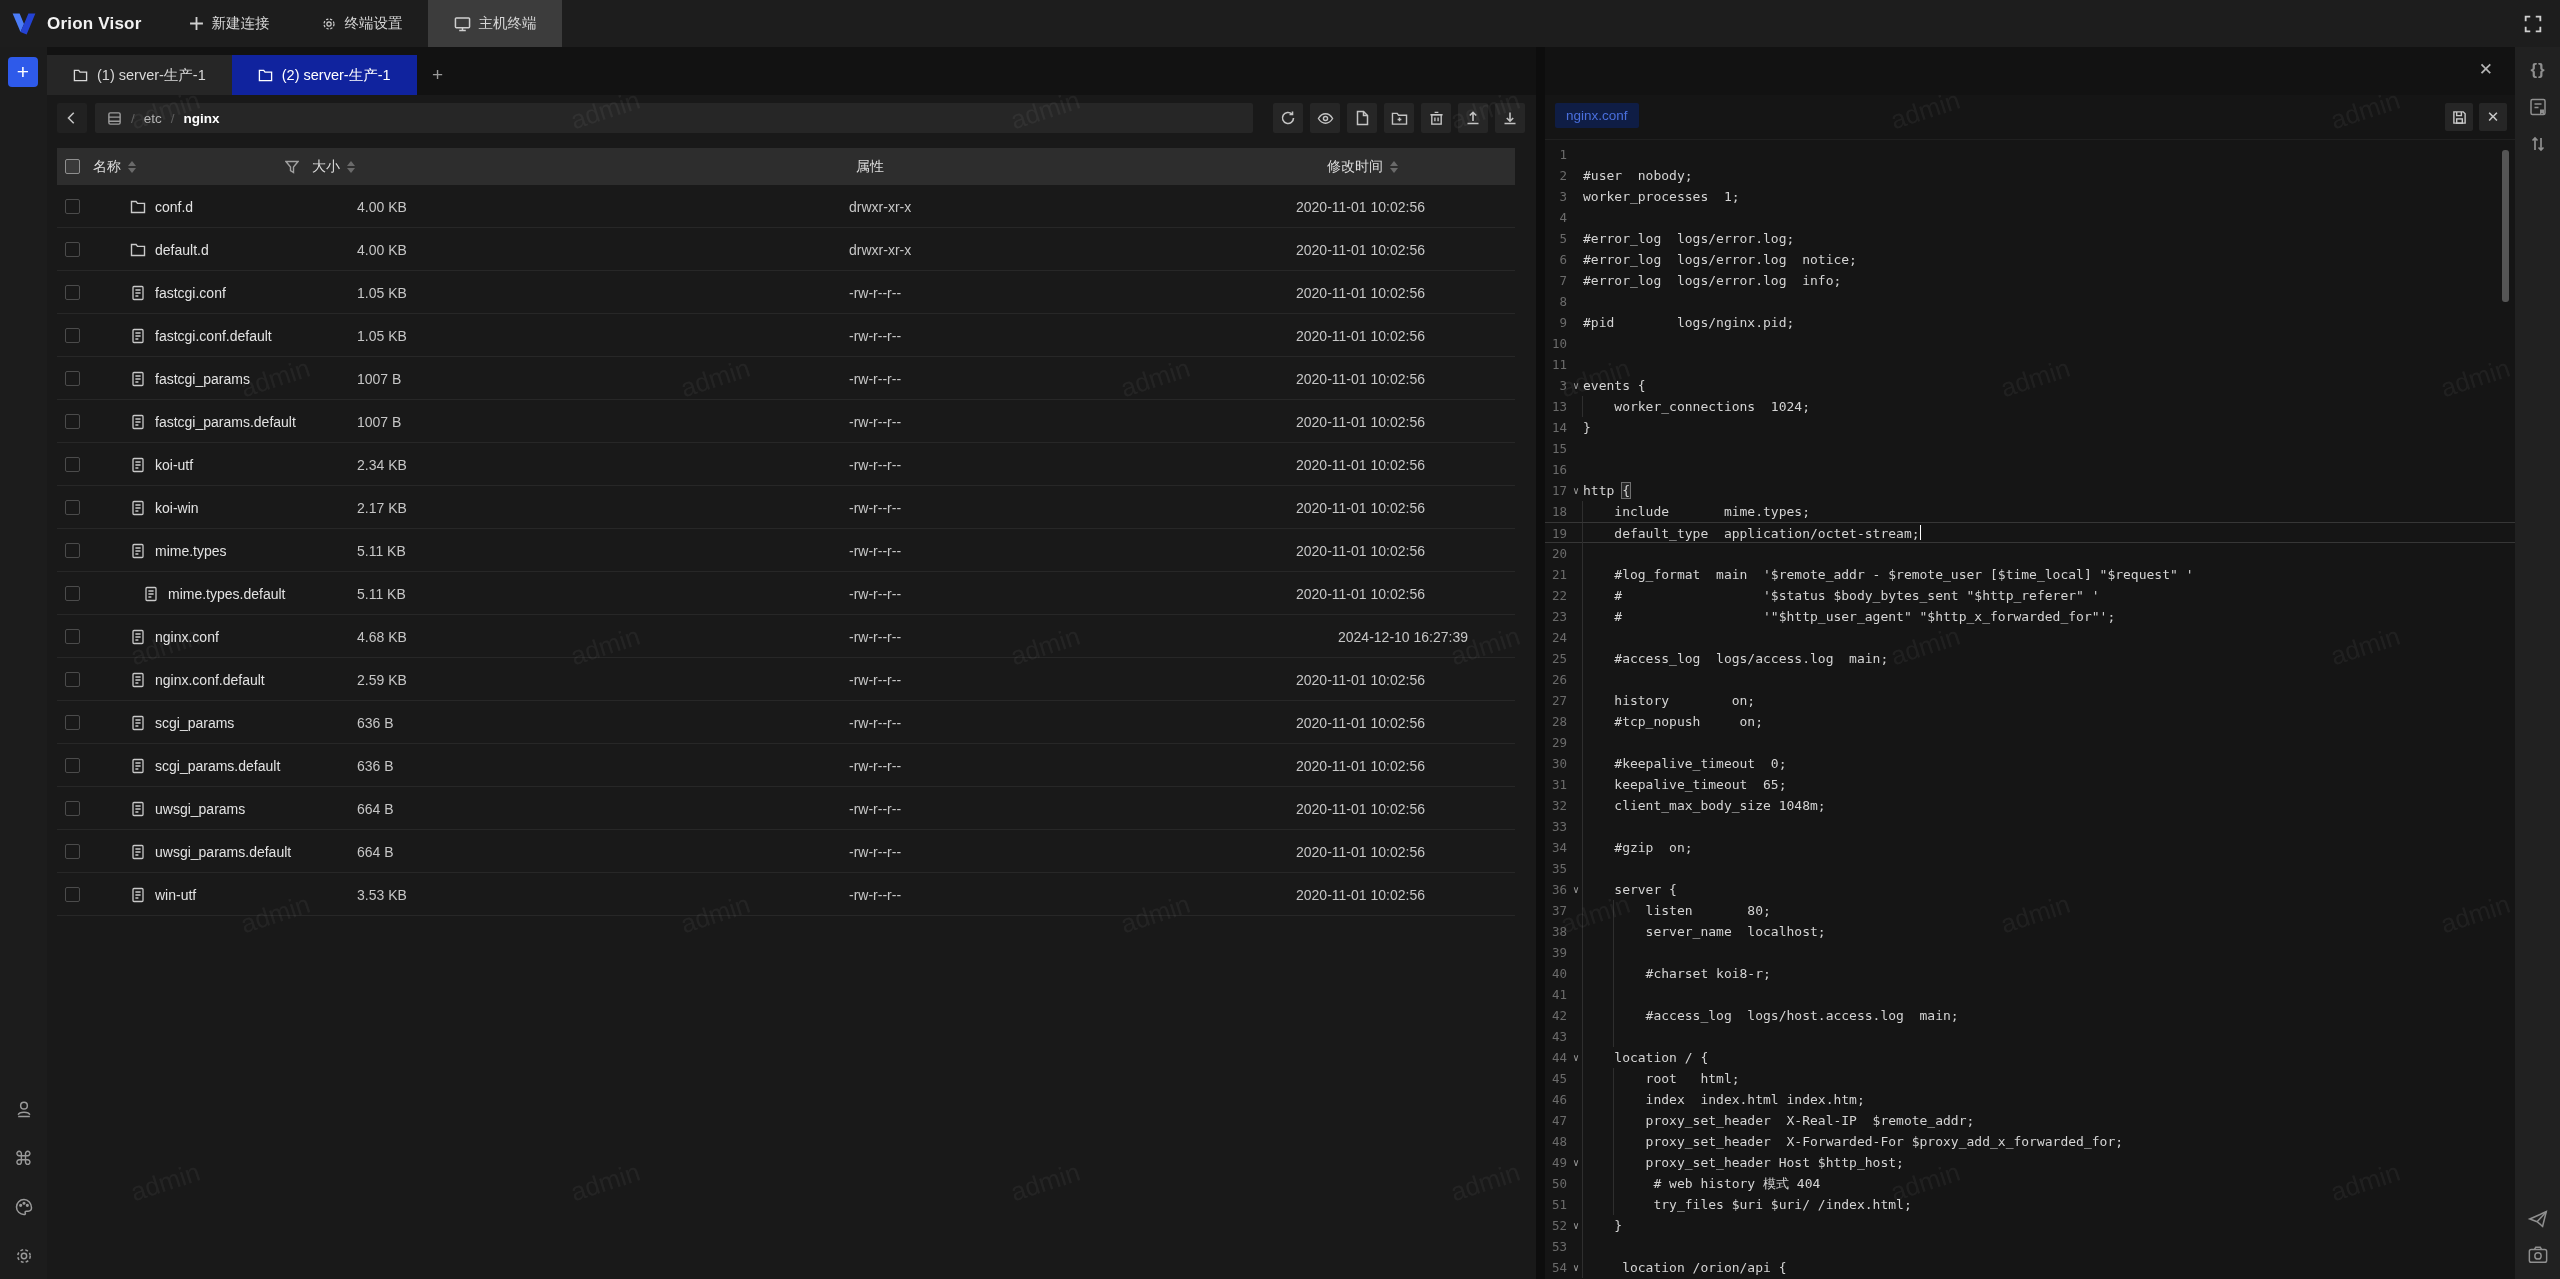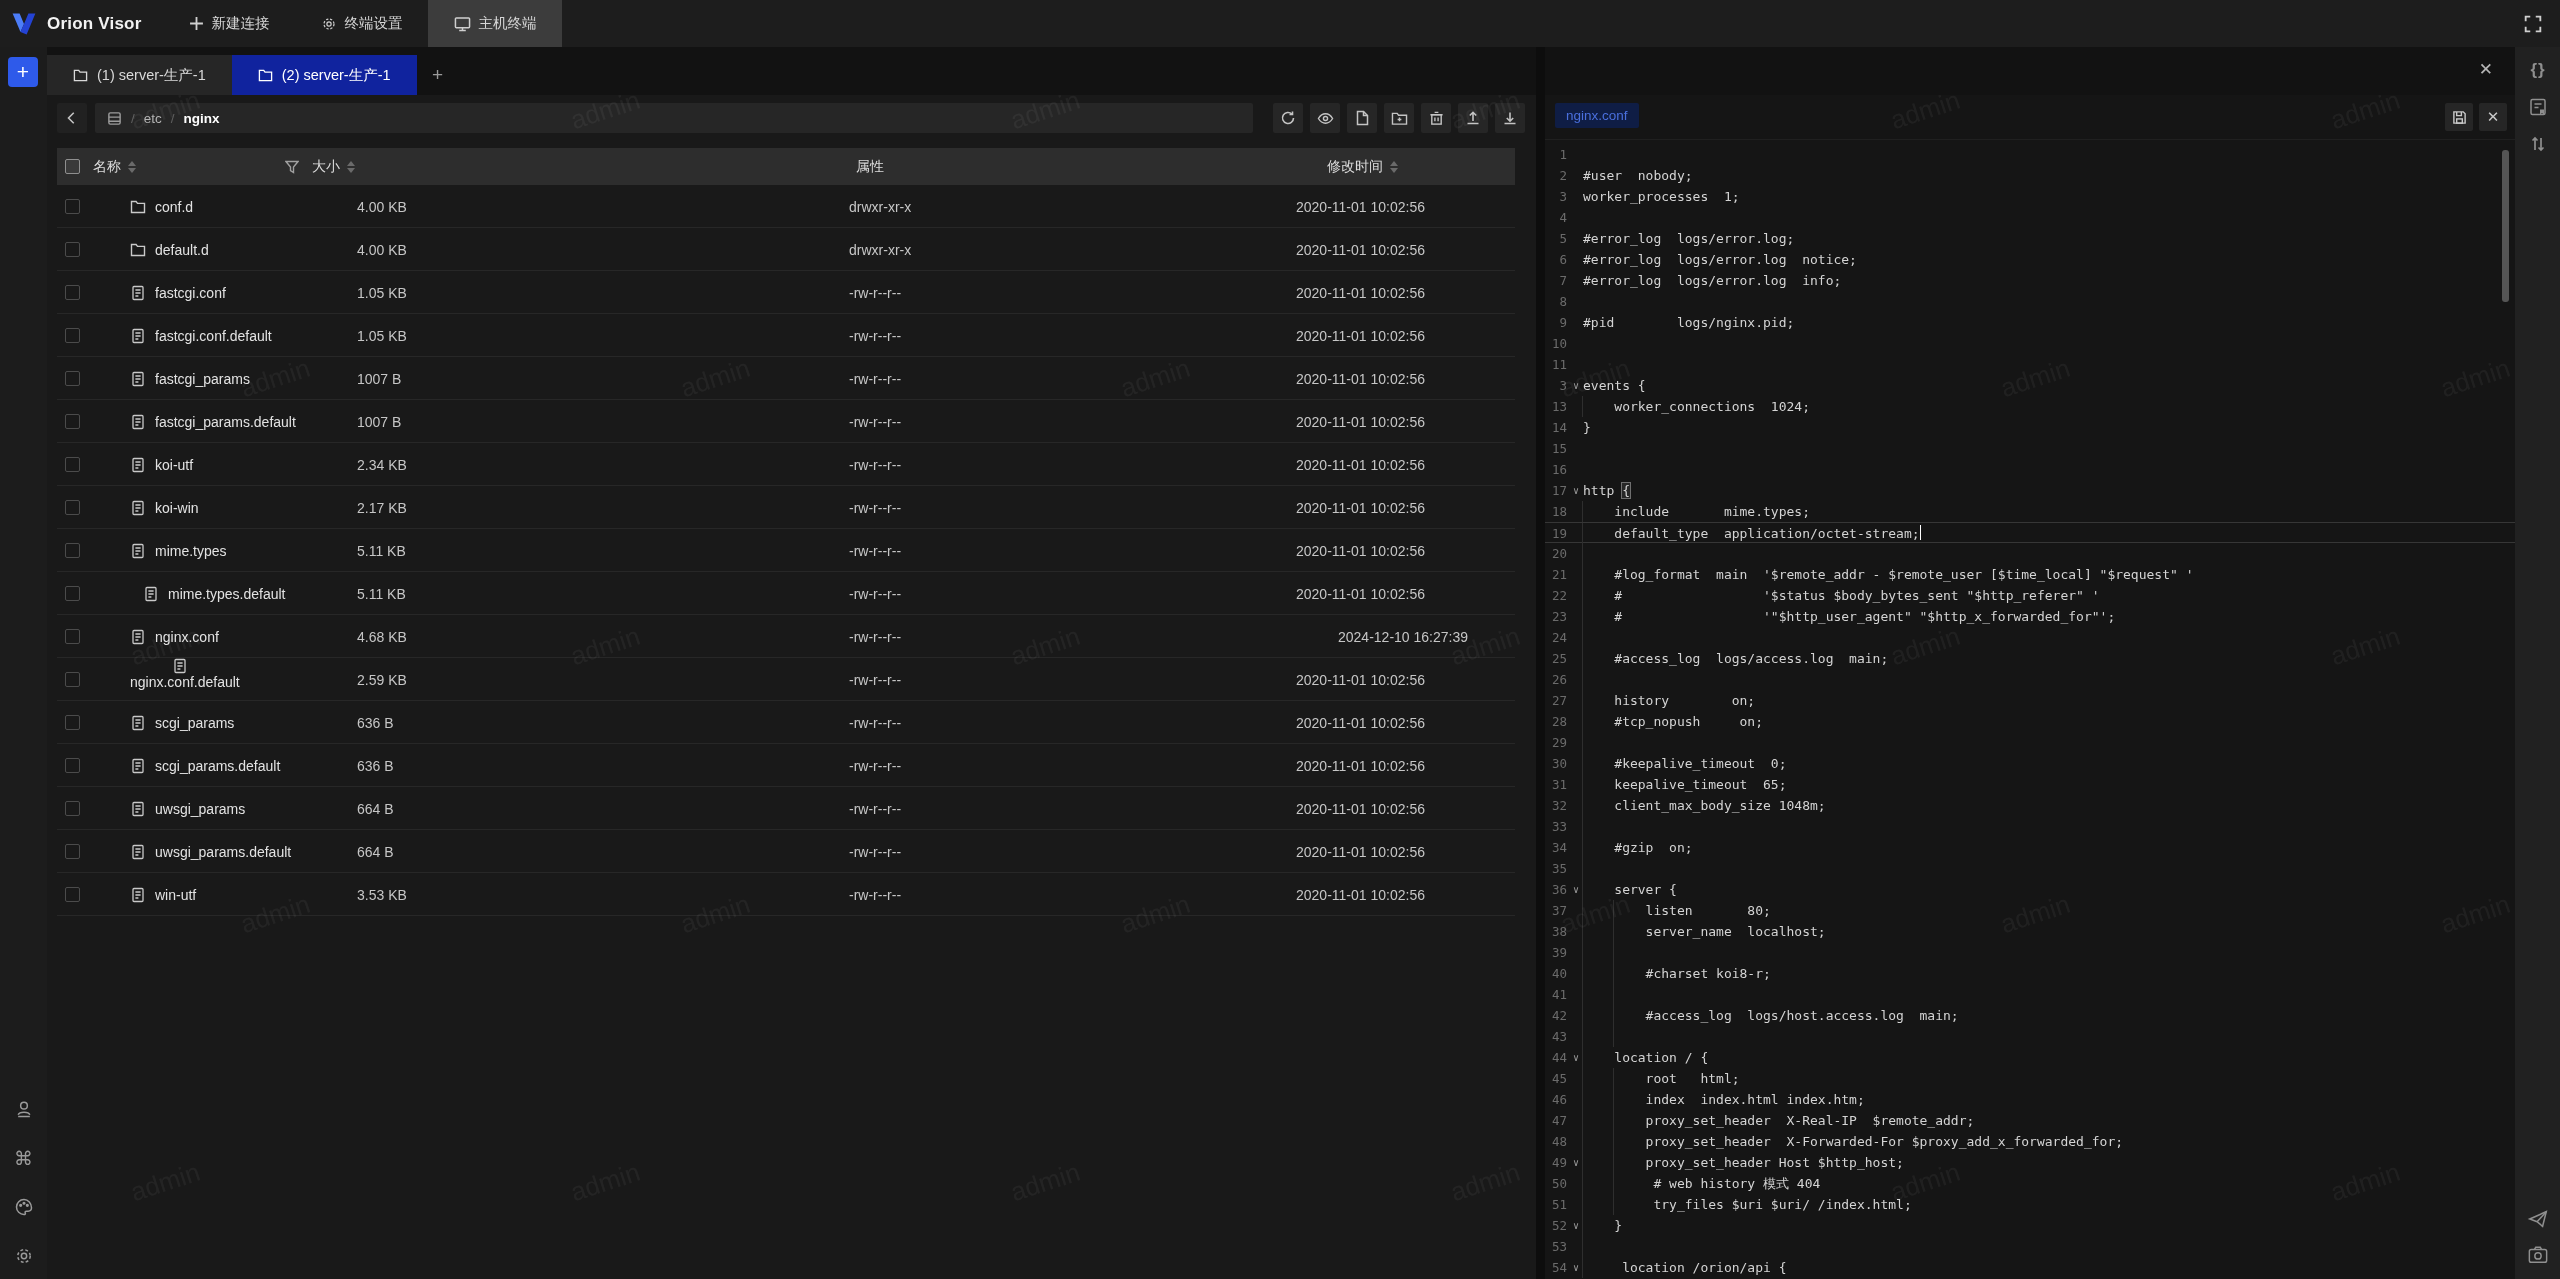--- a/index.html
+++ b/index.html
@@ -470,21 +470,21 @@
               <span>nginx.conf</span>
             </div>
             <div class="td" style="left:300px;">4.68 KB</div>
             <div class="td" style="left:792px;">-rw-r--r--</div>
             <div class="td" style="left:1281px;">2024-12-10 16:27:39</div>
           </div>
           <div class="trow">
             <div class="td" style="left:8px;">
               <span class="checkbox"></span>
             </div>
-            <div class="td name" style="left:73px;flex-direction:column;">
+            <div class="td name" style="left:73px;">
               <span style="color:#c9c9c9">
                 <svg width="16" height="16" viewBox="0 0 16 16" fill="none" stroke="currentColor" stroke-width="1.3">
                   <rect x="3" y="1.5" width="10" height="13" rx="1"></rect>
                   <path d="M5.4 5h5.2 M5.4 8h5.2 M5.4 11h3"></path>
                 </svg>
               </span>
               <span>nginx.conf.default</span>
             </div>
             <div class="td" style="left:300px;">2.59 KB</div>
             <div class="td" style="left:792px;">-rw-r--r--</div>

